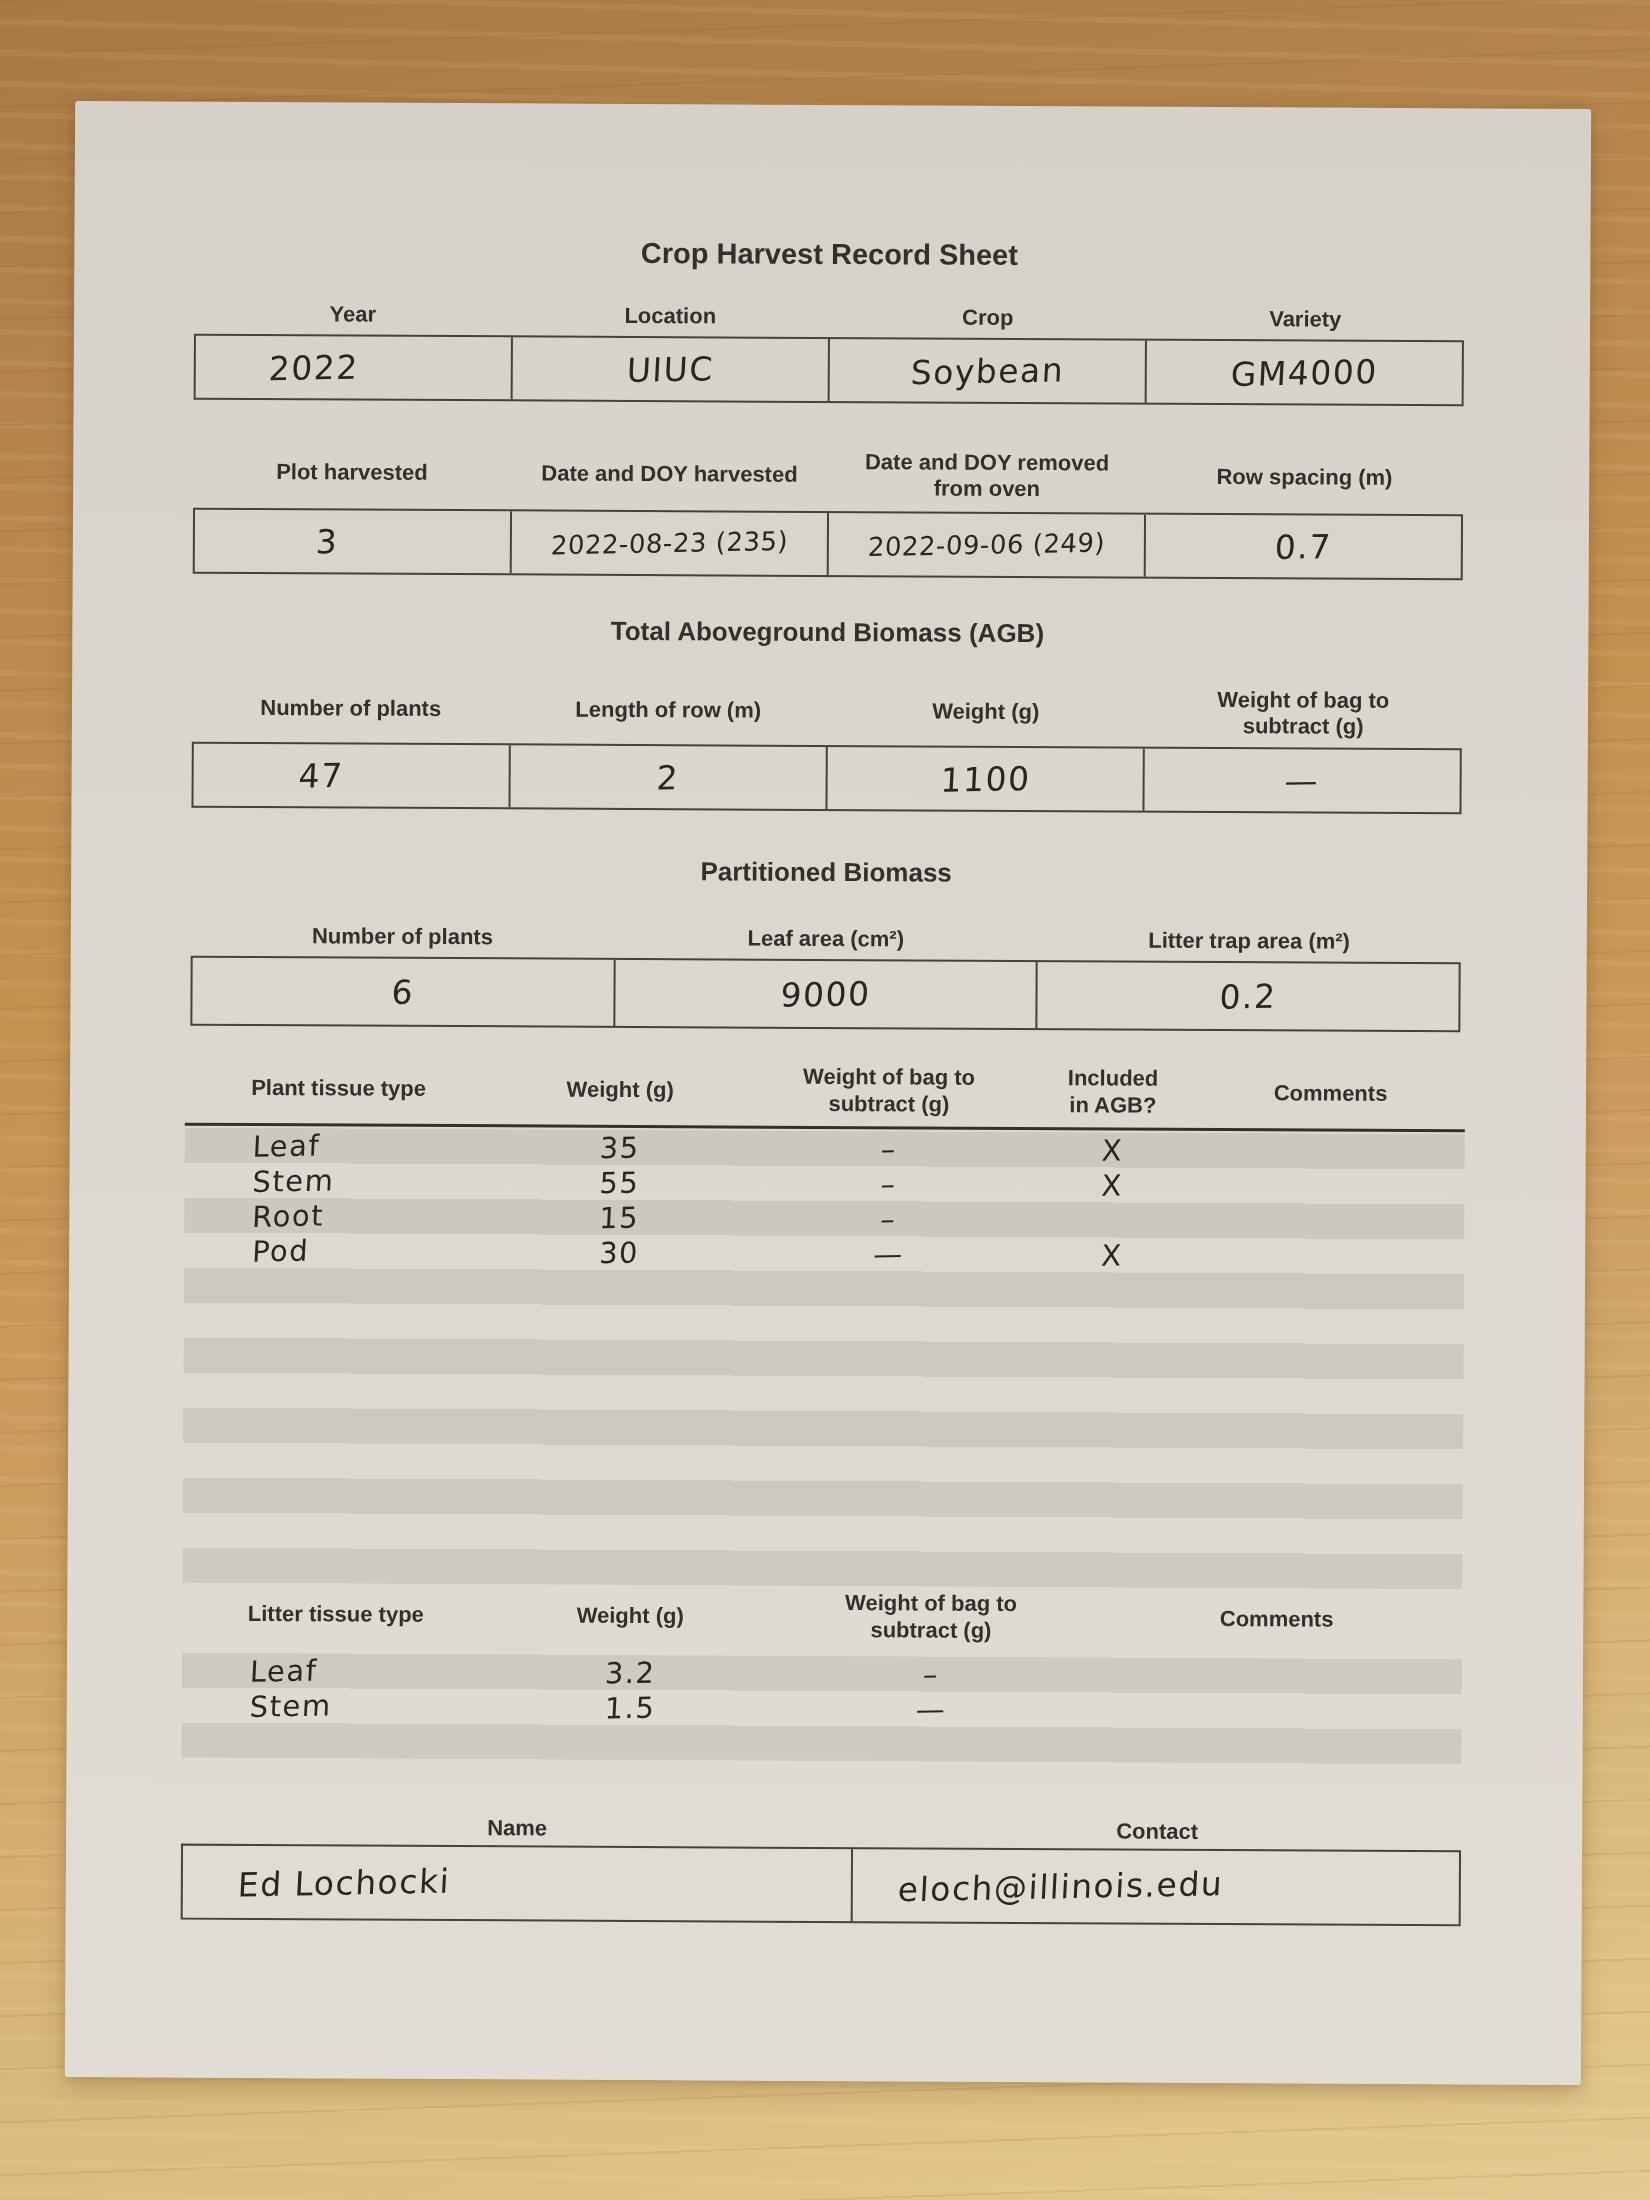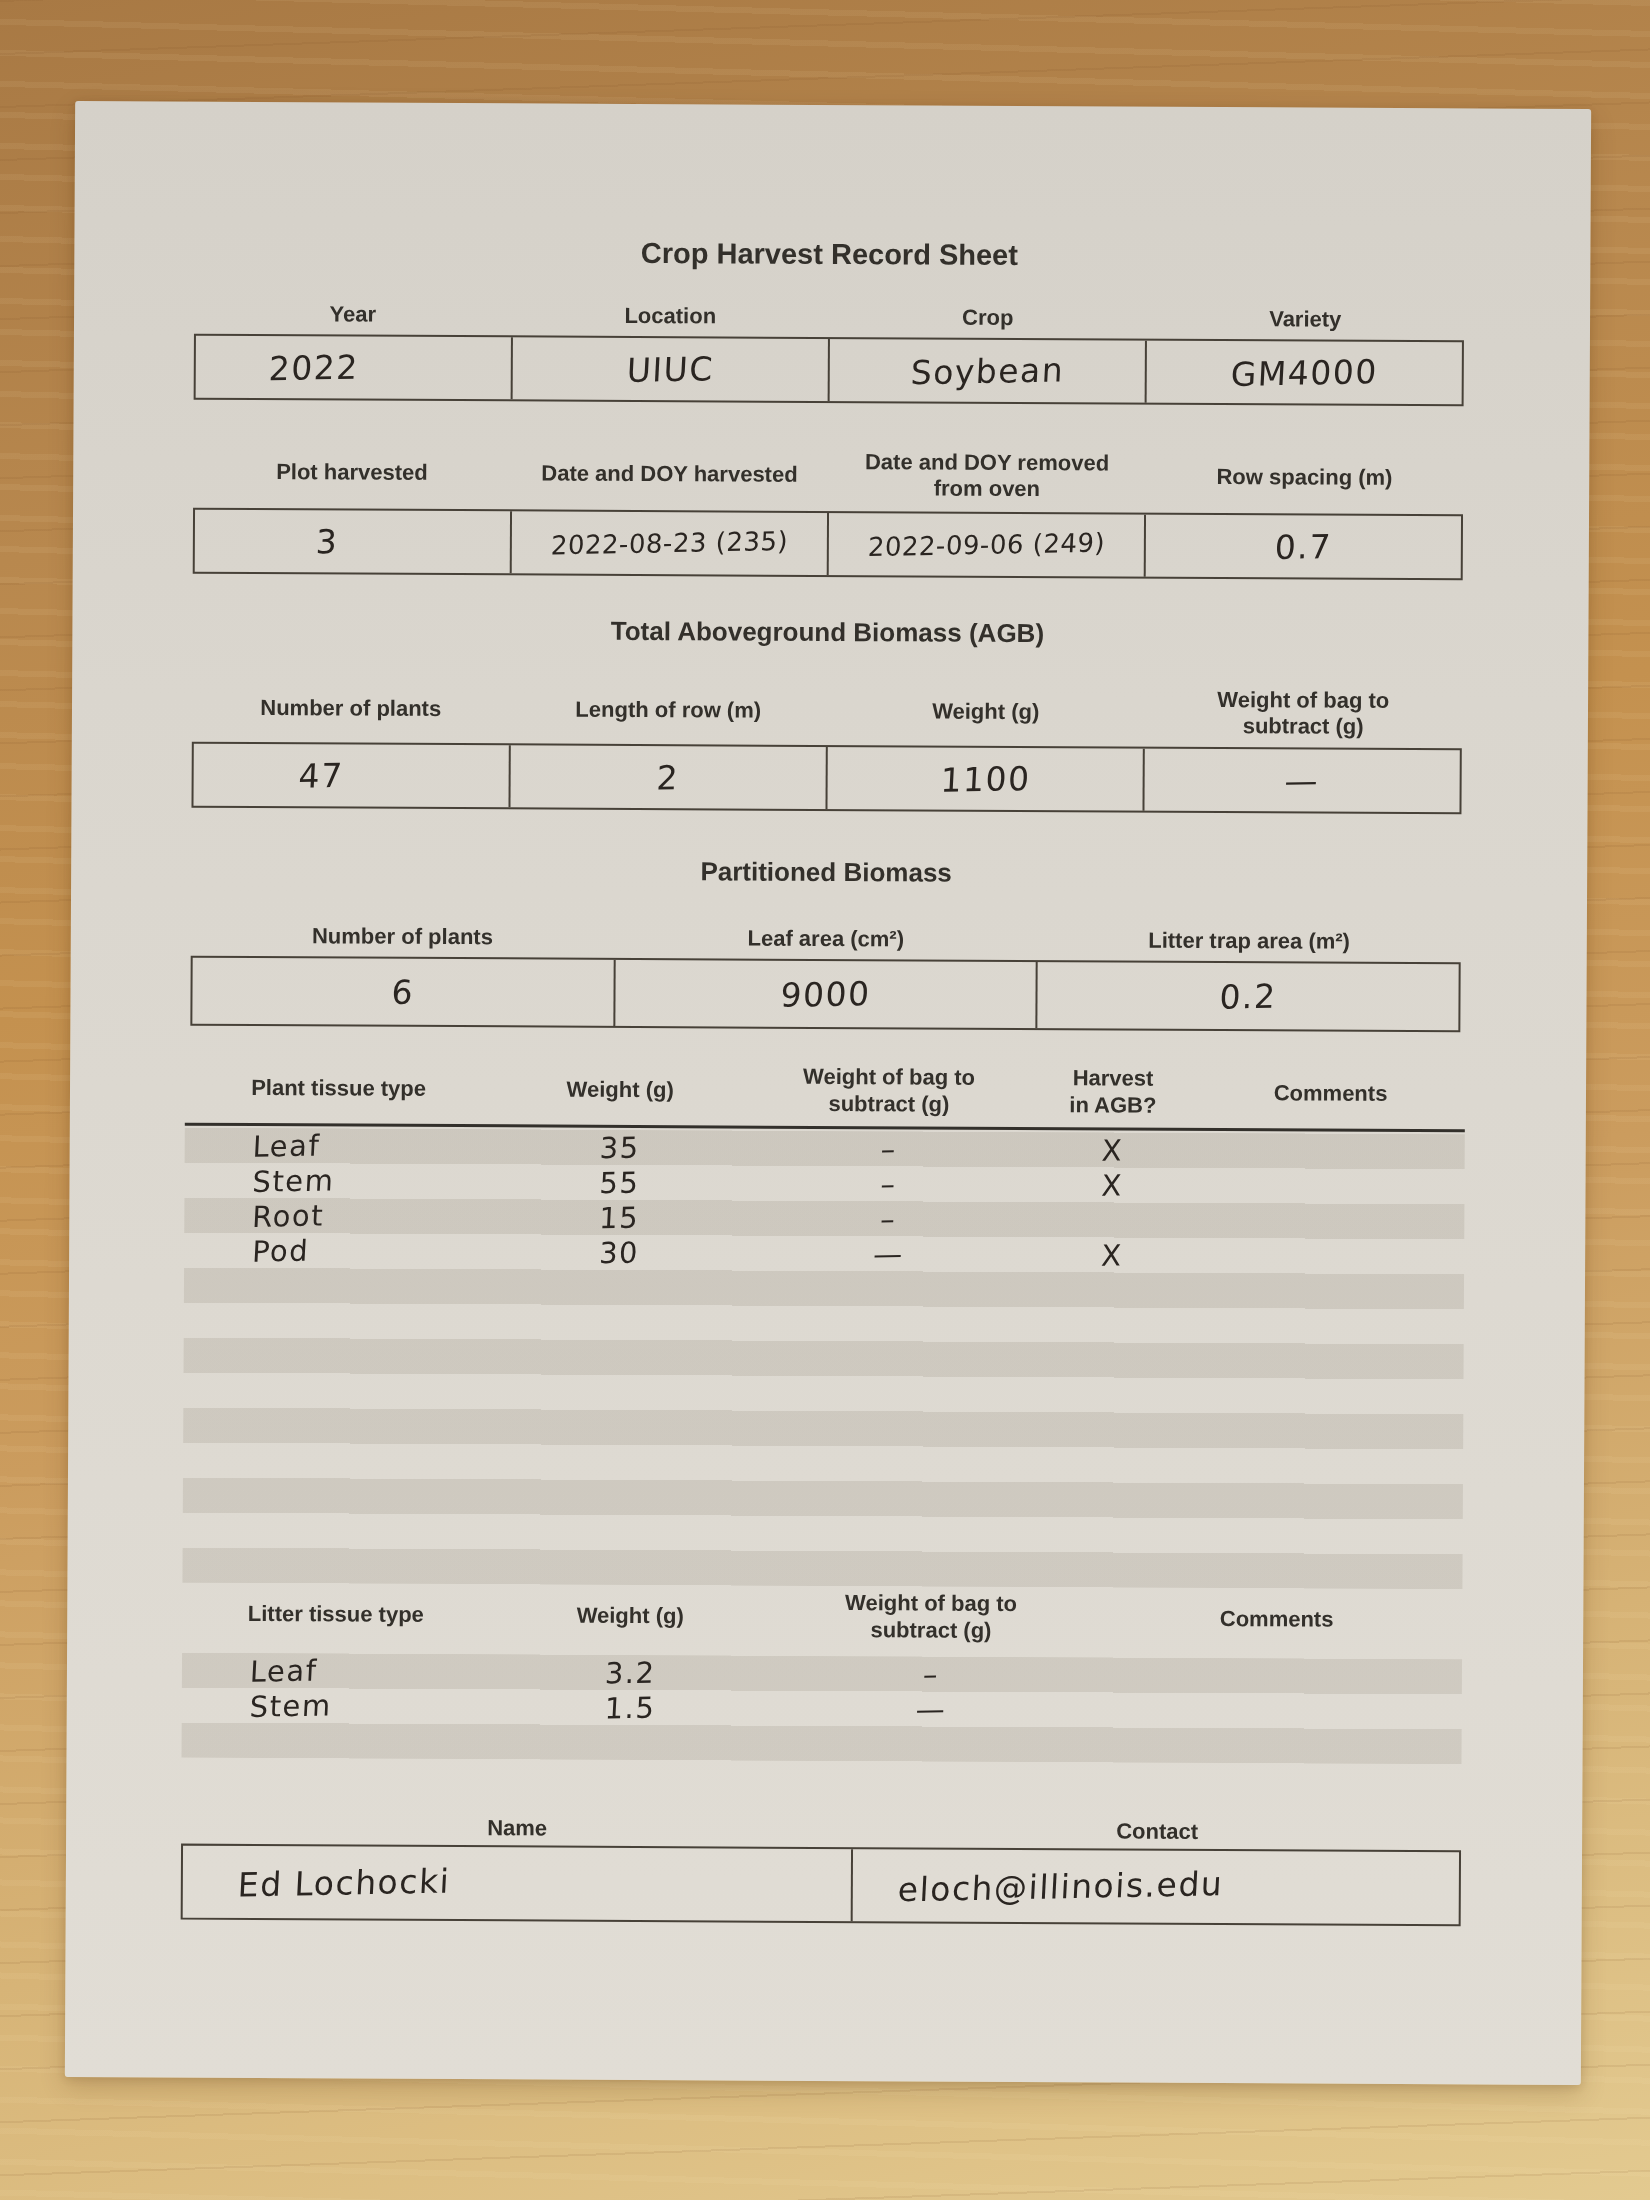--- a/index.html
+++ b/index.html
@@ -182,21 +182,21 @@
       <div class="cell">
           <span class="hw hw-lg">0.2</span>
         </div>
     </div>
 
     <div class="pt-head" style="top:952px; height:66px;">
       <div class="hcol tc1">Plant tissue type</div>
       <div class="hcol tc2">Weight (g)</div>
       <div class="hcol tc3">Weight of bag to
 subtract (g)</div>
-      <div class="hcol tc4">Harvest
+      <div class="hcol tc4">Included
 in AGB?</div>
       <div class="hcol tc5">Comments</div>
     </div>
     <div class="pt-underline"></div>
     <div class="stripes pt-body">
       <div class="trow" style="top:0px;">
         <div class="tcell tc1 tissue-cell"><span class="hw">Leaf</span></div>
         <div class="tcell tc2"><span class="hw">35</span></div>
         <div class="tcell tc3"><span class="hw">–</span></div>
         <div class="tcell tc4"><span class="hw">X</span></div>

